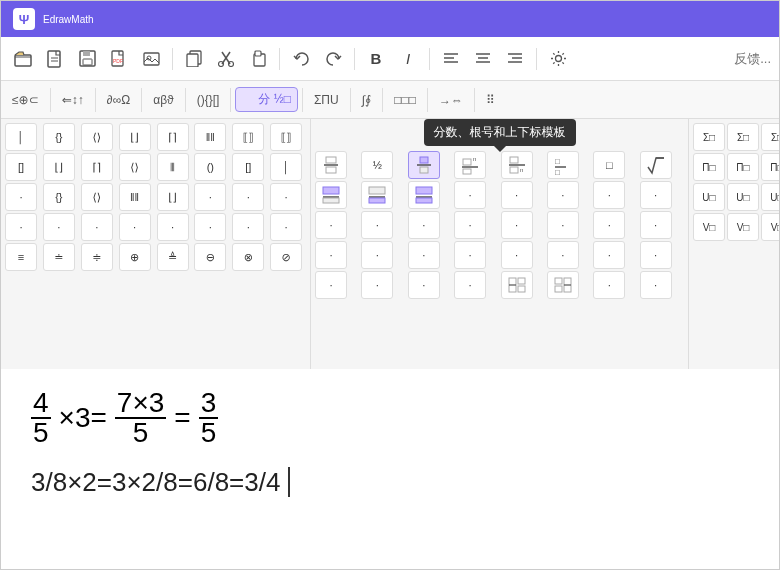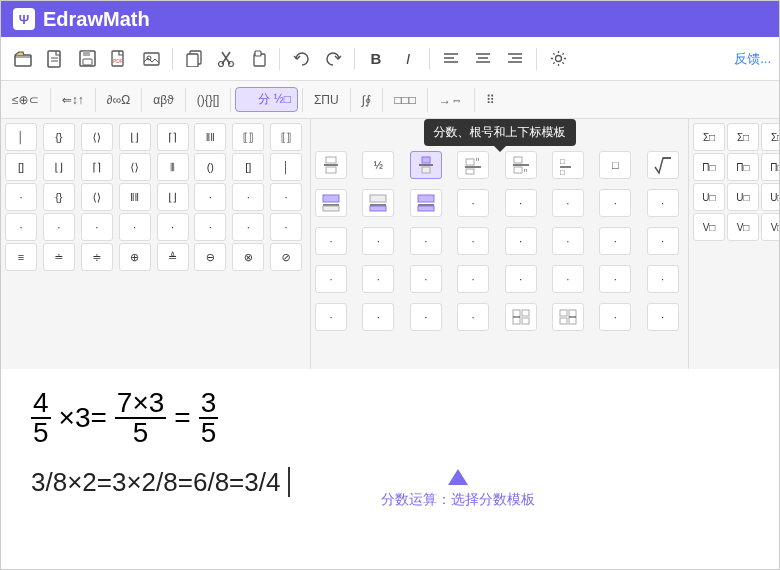--- a/index.html
+++ b/index.html
@@ -12,21 +12,21 @@
       background: #6c5ce7;
       color: white;
       display: flex;
       align-items: center;
       padding: 6px 12px;
       height: 36px;
       gap: 8px;
     }
     #titlebar .logo { width: 22px; height: 22px; background: white; border-radius: 4px; display: flex; align-items: center; justify-content: center; }
     #titlebar .logo span { color: #6c5ce7; font-weight: bold; font-size: 13px; }
-    #titlebar .title { font-size: 20px; font-weight: 700; }
+    #titlebar .title { font-size: 10px; font-weight: 400; }
 
     
     #toolbar {
       display: flex;
       align-items: center;
       padding: 4px 8px;
       background: #fff;
       border-bottom: 1px solid #ddd;
       gap: 4px;
       height: 44px;
@@ -39,21 +39,21 @@
       cursor: pointer;
       font-size: 13px;
       color: #444;
     }
     .tb-sep { width: 1px; height: 22px; background: #ddd; margin: 0 3px; }
     .tb-bold { font-weight: bold; font-size: 15px; }
     .tb-italic { font-style: italic; font-size: 15px; }
     .tb-feedback {
       margin-left: auto;
       display: flex; align-items: center; gap: 4px;
-      color: #3b82f6; font-size: 13px; cursor: pointer;
+      color: #737373; font-size: 13px; cursor: pointer;
     }
 
     
     #symbol-toolbar {
       display: flex;
       align-items: center;
       background: #f8f8f8;
       border-bottom: 1px solid #ddd;
       padding: 2px 4px;
       height: 38px;
@@ -106,21 +106,21 @@
     }
 
     
     #center-panel {
       flex: 1;
       background: #f5f5f5;
       border-right: 1px solid #ddd;
       padding: 4px;
       display: grid;
       grid-template-columns: repeat(8, 1fr);
-      gap: 10px;
+      gap: 2px;
       align-content: start;
       position: relative;
       overflow: hidden;
     }
 
     
     .tooltip-box {
       position: absolute;
       top: 0; left: 50%;
       transform: translateX(-50%);
@@ -578,24 +578,20 @@
           <span class="num">7×3</span>
           <span class="den">5</span>
         </span>
         <span style="font-size:28px;">=</span>
         <span class="fraction">
           <span class="num">3</span>
           <span class="den">5</span>
         </span>
       </div>
 
-      <div class="guide-text">
-        <div class="guide-arrow"></div>
-        <span class="guide-label">分数运算：选择分数模板</span>
-      </div>
 
       <div class="eq-line2">
         <span>3/8×2=3×2/8=6/8=3/4</span><span class="cursor">&nbsp;</span>
       </div>
     </div>
 
   </div>
 </div>
 
 </body></html>

